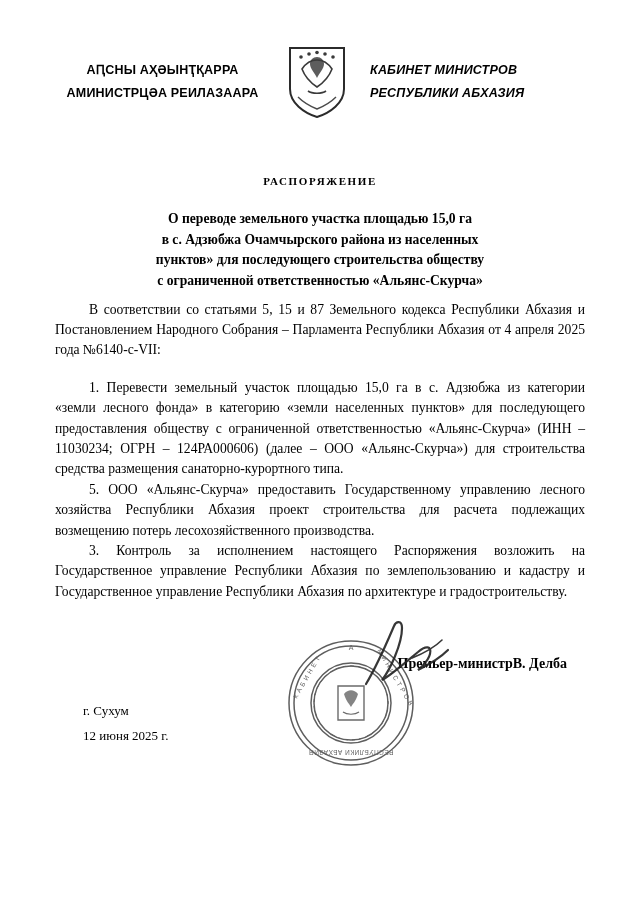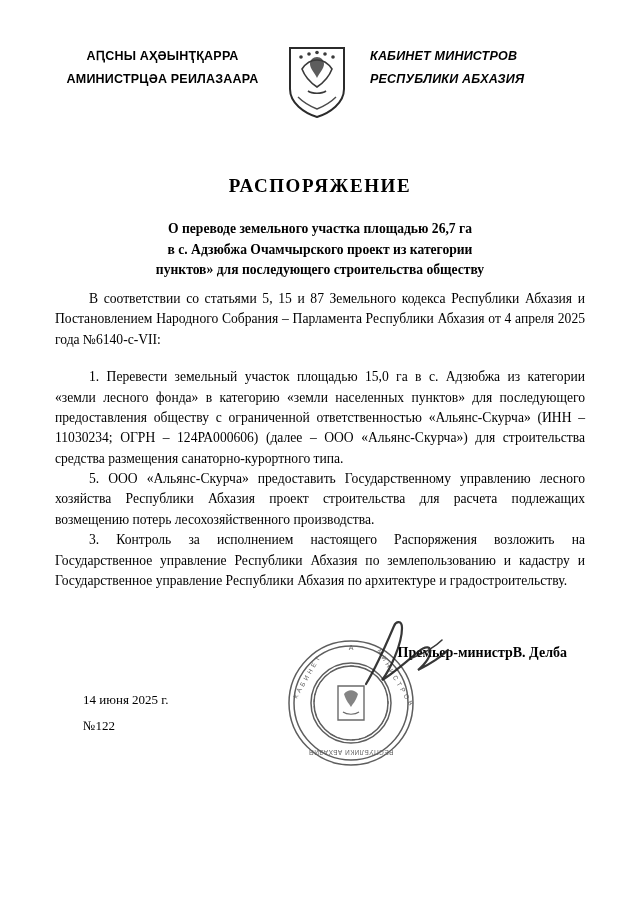--- a/index.html
+++ b/index.html
@@ -18,21 +18,21 @@
     position: relative;
     width: 640px;
     height: 905px;
     box-sizing: border-box;
     padding: 40px 55px 20px 55px;
   }
 
   
   .header {
     display: flex;
-    align-items: flex-start;
+    align-items: center;
     justify-content: space-between;
     margin-top: 5px;
     gap: 8px;
   }
   .header-side {
     width: 215px;
     font-family: "Liberation Sans", sans-serif;
     font-weight: bold;
     font-size: 12.5px;
     line-height: 1.85;
@@ -48,21 +48,21 @@
     flex: 0 0 auto;
     display: flex;
     align-items: center;
     justify-content: center;
   }
 
   
   .doc-title {
     text-align: center;
     font-weight: bold;
-    font-size: 19px;
+    font-size: 11px;
     letter-spacing: 1.6px;
     margin-top: 56px;
   }
   .subject {
     text-align: center;
     font-weight: bold;
     font-size: 13.6px;
     line-height: 1.52;
     margin-top: 22px;
     padding: 0 18px;
@@ -155,40 +155,41 @@
 
     <div class="header-side header-right">
       <div>КАБИНЕТ МИНИСТРОВ</div>
       <div>РЕСПУБЛИКИ АБХАЗИЯ</div>
     </div>
   </div>
 
   <div class="doc-title">РАСПОРЯЖЕНИЕ</div>
 
   <div class="subject">
-    <div>О переводе земельного участка площадью 26,7 га</div>
-    <div>в с. Адзюбжа Очамчырского проект из категории</div>
+    <div>О переводе земельного участка площадью 15,0 га</div>
+    <div>в с. Адзюбжа Очамчырского района из населенных</div>
     <div>пунктов» для последующего строительства обществу</div>
+    <div>с ограниченной ответственностью «Альянс-Скурча»</div>
   </div>
 
   <div class="body-text">
     <p>В соответствии со статьями 5, 15 и 87 Земельного кодекса Республики Абхазия и Постановлением Народного Собрания – Парламента Республики Абхазия от 4 апреля 2025 года №6140-с-VII:</p>
     <p class="para-gap">1. Перевести земельный участок площадью 15,0 га в с. Адзюбжа из категории «земли лесного фонда» в категорию «земли населенных пунктов» для последующего предоставления обществу с ограниченной ответственностью «Альянс-Скурча» (ИНН – 11030234; ОГРН – 124РА000606) (далее – ООО «Альянс-Скурча») для строительства средства размещения санаторно-курортного типа.</p>
     <p>5. ООО «Альянс-Скурча» предоставить Государственному управлению лесного хозяйства Республики Абхазия проект строительства для расчета подлежащих возмещению потерь лесохозяйственного производства.</p>
     <p>3. Контроль за исполнением настоящего Распоряжения возложить на Государственное управление Республики Абхазия по землепользованию и кадастру и Государственное управление Республики Абхазия по архитектуре и градостроительству.</p>
   </div>
 
   <div class="sign-row">
     <div class="sign-left">Премьер-министр</div>
     <div class="sign-right">В. Делба</div>
   </div>
 
   <div class="meta">
-    <div>14 июня 2025 г.</div>
-    <div>№122</div>
+    <div>г. Сухум</div>
+    <div>12 июня 2025 г.</div>
   </div>
 
   <div class="stamp-wrap">
     <svg class="stamp" viewBox="0 0 130 130" aria-hidden="true">
       <g fill="none" stroke="#3b3b3b" stroke-width="1.5">
         <circle cx="65" cy="65" r="62"></circle>
         <circle cx="65" cy="65" r="57"></circle>
         <circle cx="65" cy="65" r="40"></circle>
         <circle cx="65" cy="65" r="37"></circle>
       </g>

